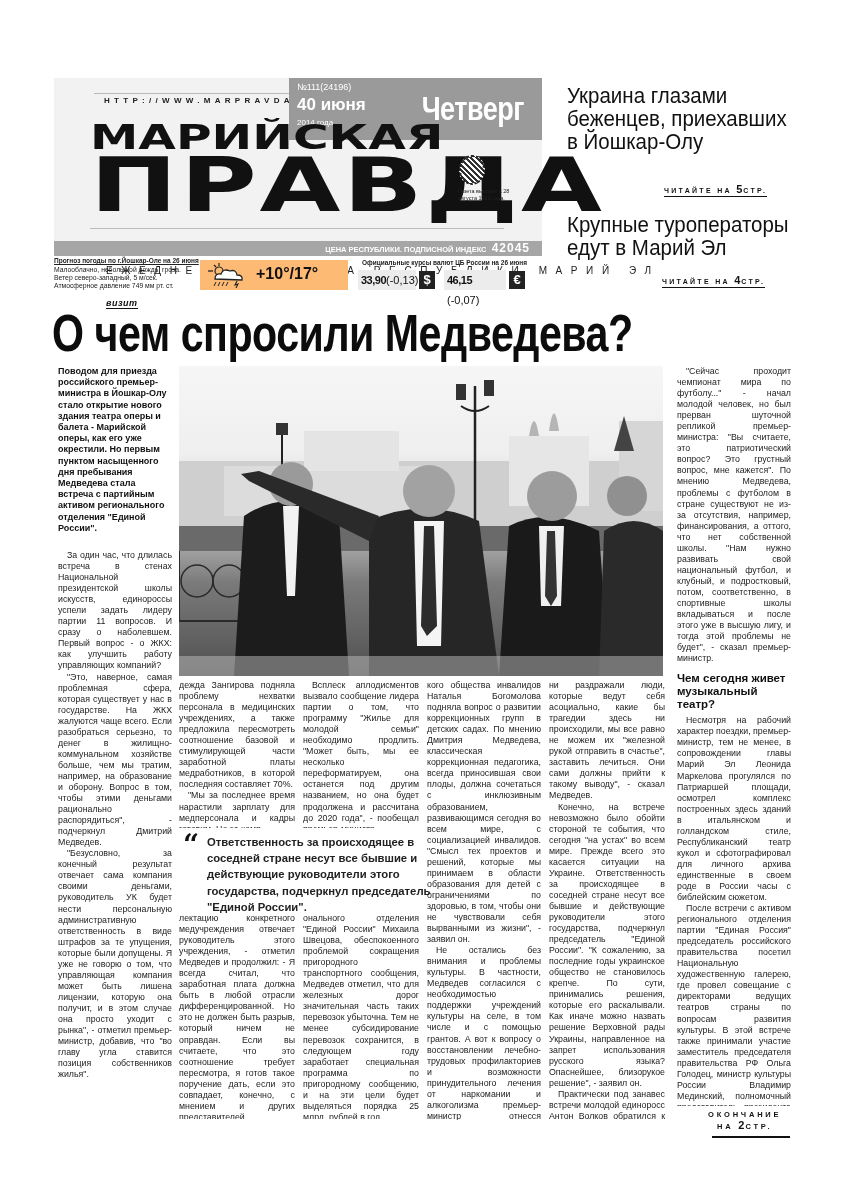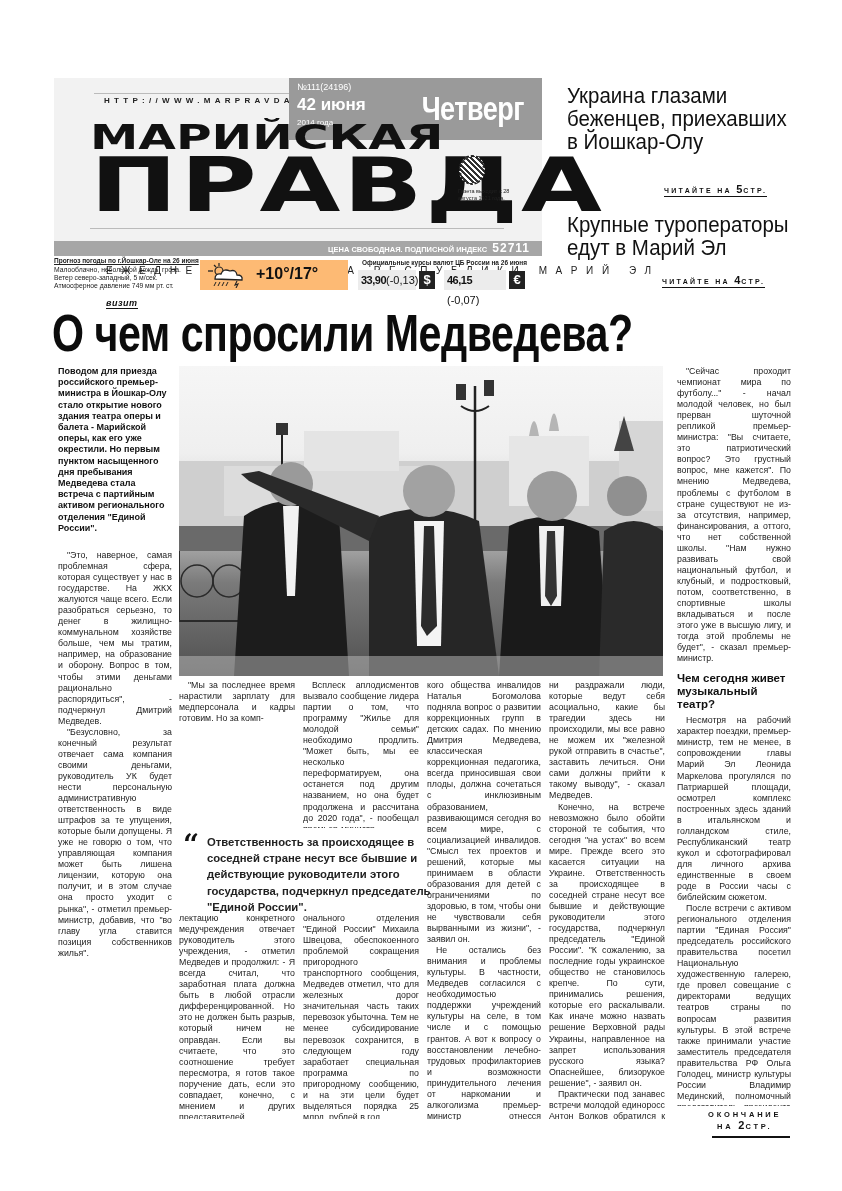--- a/index.html
+++ b/index.html
@@ -61,33 +61,33 @@
   .end-rule { position: absolute; left: 712px; top: 1136px; width: 78px; border-top: 2px solid #111; }
 </style>
 </head>
 <body>
 
 <div class="masthead">
   <div class="mh-line-top"></div>
   <div class="mh-url">HTTP://WWW.MARPRAVDA.RU</div>
   <div class="mh-issuebox">
     <div class="mh-issue-no">№111(24196)</div>
-    <div class="mh-date">42 июня</div>
+    <div class="mh-date">40 июня</div>
     <div class="mh-year">2014 года</div>
     <div class="mh-weekday">Четверг</div>
   </div>
   <div class="mh-title1">МАРИЙСКАЯ</div>
   <div class="mh-title2">ПРАВДА</div>
   <div class="mh-emblem"></div>
   <div class="mh-since">Газета выходит с 28 августа 1921 года.</div>
   <div class="mh-line-bot"></div>
   <div class="mh-tagline">ЕЖЕДНЕВНАЯ ГАЗЕТА РЕСПУБЛИКИ МАРИЙ ЭЛ</div>
   <div class="mh-pricebar">
-    <span>ЦЕНА СВОБОДНАЯ. ПОДПИСНОЙ ИНДЕКС</span>
-    <span class="idx">52711</span>
+    <span>ЦЕНА РЕСПУБЛИКИ. ПОДПИСНОЙ ИНДЕКС</span>
+    <span class="idx">42045</span>
   </div>
 </div>
 
 <div class="weather-title">Прогноз погоды по г.Йошкар-Оле на 26 июня</div>
 <div class="weather-text">
   <div>Малооблачно, небольшой дождь, гроза.</div>
   <div>Ветер северо-западный, 5 м/сек.</div>
   <div>Атмосферное давление 749 мм рт. ст.</div>
 </div>
 <div class="weather-box">
@@ -123,20 +123,21 @@
 <div class="teaser" style="top:213px;">Крупные туроператоры едут в Марий Эл</div>
 <div class="readon" style="left:662px;top:274px;">
   <span>ЧИТАЙТЕ НА</span>&nbsp;<span class="pg">4</span><span>СТР.</span>
 </div>
 
 <div class="kicker">визит</div>
 <h1 class="headline">О чем спросили Медведева?</h1>
 
 <div class="lead">Поводом для приезда российского премьер-министра в Йошкар-Олу стало открытие нового здания театра оперы и балета - Марийской оперы, как его уже окрестили. Но первым пунктом насыщенного дня пребывания Медведева стала встреча с партийным активом регионального отделения "Единой России".</div>
 <div class="col" style="left:58px;top:550px;width:114px;height:565px;">
+  <p>За один час, что длилась встреча в стенах Национальной президентской школы искусств, единороссы успели задать лидеру партии 11 вопросов. И сразу о наболевшем. Первый вопрос - о ЖКХ: как улучшить работу управляющих компаний?</p>
   <p>"Это, наверное, самая проблемная сфера, которая существует у нас в государстве. На ЖКХ жалуются чаще всего. Если разобраться серьезно, то денег в жилищно-коммунальном хозяйстве больше, чем мы тратим, например, на образование и оборону. Вопрос в том, чтобы этими деньгами рационально распорядиться", - подчеркнул Дмитрий Медведев.</p>
   <p>"Безусловно, за конечный результат отвечает сама компания своими деньгами, руководитель УК будет нести персональную административную ответственность в виде штрафов за те упущения, которые были допущены. Я уже не говорю о том, что управляющая компания может быть лишена лицензии, которую она получит, и в этом случае она просто уходит с рынка", - отметил премьер-министр, добавив, что "во главу угла ставится позиция собственников жилья".</p>
 
 </div>
 
 <div class="photo" title="Дмитрий Медведев и Леонид Маркелов на прогулке по Патриаршей площади">
   <svg width="484" height="310" viewBox="0 0 484 310">
 
     <rect x="0" y="95" width="484" height="90" fill="#cfcfcf"></rect>
     <rect x="45" y="100" width="200" height="50" fill="#dcdcdc"></rect>
@@ -171,20 +172,21 @@
     <circle cx="373" cy="130" r="25" fill="#9c9c9c"></circle>
     <path d="M360 160 L385 160 L382 240 L362 240 Z" fill="#f0f0f0"></path>
     <path d="M368 165 L376 165 L378 230 L372 240 L366 230 Z" fill="#333"></path>
     <path d="M420 310 L425 165 Q455 145 484 165 L484 310 Z" fill="#2a2a2a"></path>
     <circle cx="448" cy="130" r="20" fill="#909090"></circle>
     <rect x="0" y="290" width="484" height="20" fill="#bdbdbd" opacity="0.5"></rect>
   </svg>
 </div>
 
 <div class="col" style="left:179px;top:680px;width:116px;height:148px;">
+  <p style="text-indent:0">дежда Зангирова подняла проблему нехватки персонала в медицинских учреждениях, а также предложила пересмотреть соотношение базовой и стимулирующей части заработной платы медработников, в которой последняя составляет 70%.</p>
   <p>"Мы за последнее время нарастили зарплату для медперсонала и кадры готовим. Но за комп-</p>
 </div>
 <div class="col" style="left:303px;top:680px;width:116px;height:148px;">
   <p>Всплеск аплодисментов вызвало сообщение лидера партии о том, что программу "Жилье для молодой семьи" необходимо продлить. "Может быть, мы ее несколько переформатируем, она останется под другим названием, но она будет продолжена и рассчитана до 2020 года", - пообещал премьер-министр.</p>
 
 </div>
 
 <div class="pullquote">
   <div class="pq-mark">“</div>
   <div class="pq-text">Ответственность за происходящее в соседней стране несут все бывшие и действующие руководители этого государства, подчеркнул председатель "Единой России".</div>

